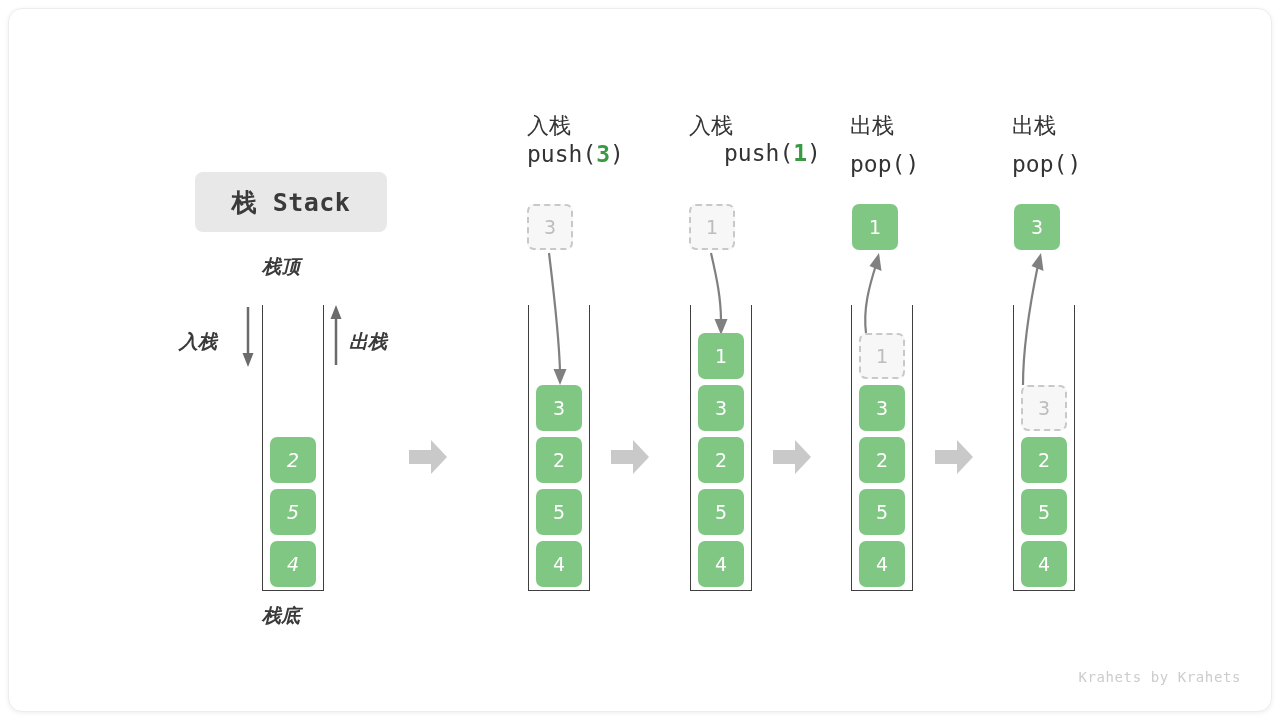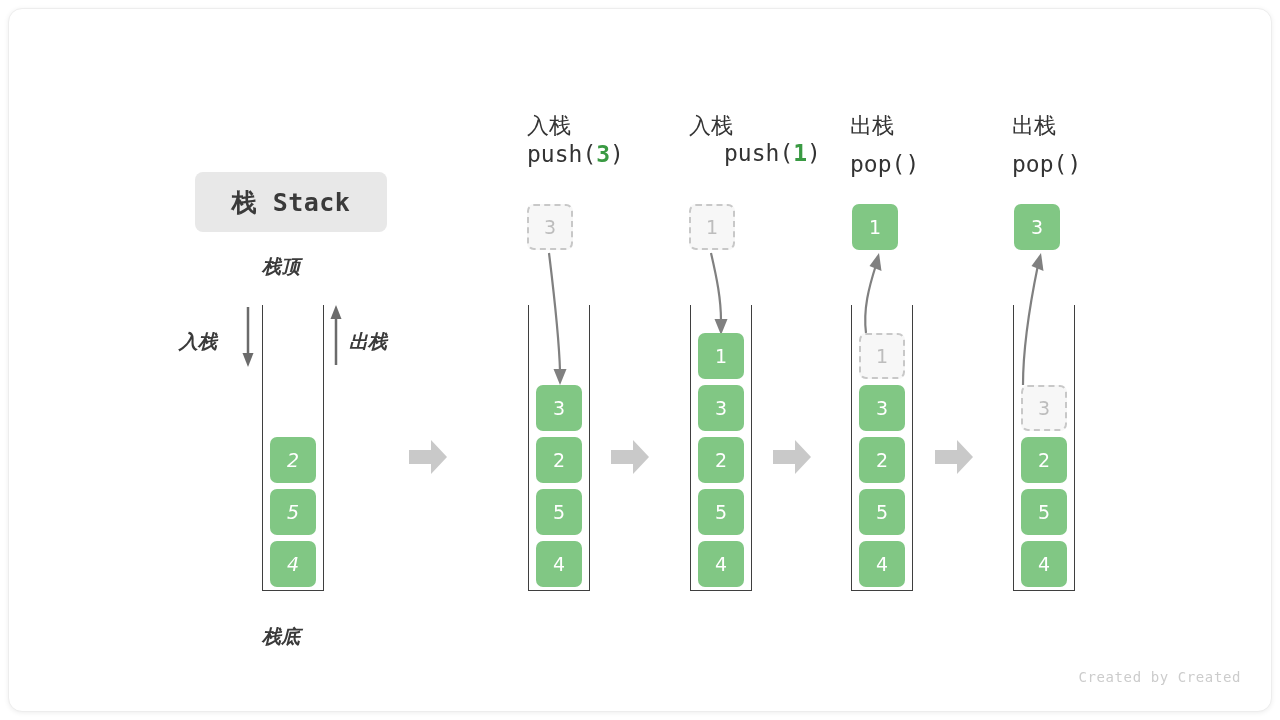--- a/index.html
+++ b/index.html
@@ -123,21 +123,21 @@
 
     <div class="abs tube" style="left:83px; top:66px; height:286px;">
       <div class="wall-l" style="height:286px;"></div>
       <div class="wall-r" style="height:286px;"></div>
       <div class="floor" style="top:285px;"></div>
       <div class="cell solid abs" style="left:8px; top:132px;">2</div>
       <div class="cell solid abs" style="left:8px; top:184px;">5</div>
       <div class="cell solid abs" style="left:8px; top:236px;">4</div>
     </div>
 
-    <div class="abs cjk-bold" style="left:83px; top:385px;text-align:right;">栈底</div>
+    <div class="abs cjk-bold" style="left:83px; top:364px;text-align:right;">栈底</div>
   </div>
 
   <svg class="abs block-arrow" viewBox="0 0 42 42" style="left:398px; top:427px;">
     <polygon points="2,14 24,14 24,4 40,21 24,38 24,28 2,28" fill="#c9c9c9"></polygon>
   </svg>
   <svg class="abs block-arrow" viewBox="0 0 42 42" style="left:600px; top:427px;">
     <polygon points="2,14 24,14 24,4 40,21 24,38 24,28 2,28" fill="#c9c9c9"></polygon>
   </svg>
   <svg class="abs block-arrow" viewBox="0 0 42 42" style="left:762px; top:427px;">
     <polygon points="2,14 24,14 24,4 40,21 24,38 24,28 2,28" fill="#c9c9c9"></polygon>
@@ -237,15 +237,15 @@
       <div class="wall-l" style="height:286px;"></div>
       <div class="wall-r" style="height:286px;"></div>
       <div class="floor" style="top:285px;"></div>
       <div class="cell ghost abs" style="left:8px; top:80px;">3</div>
       <div class="cell solid abs" style="left:8px; top:132px;">2</div>
       <div class="cell solid abs" style="left:8px; top:184px;">5</div>
       <div class="cell solid abs" style="left:8px; top:236px;">4</div>
     </div>
   </div>
 
-  <div id="footer" class="abs">Created by Created</div>
+  <div id="footer" class="abs">Krahets by Krahets</div>
 
 </div>
 
 </body></html>

